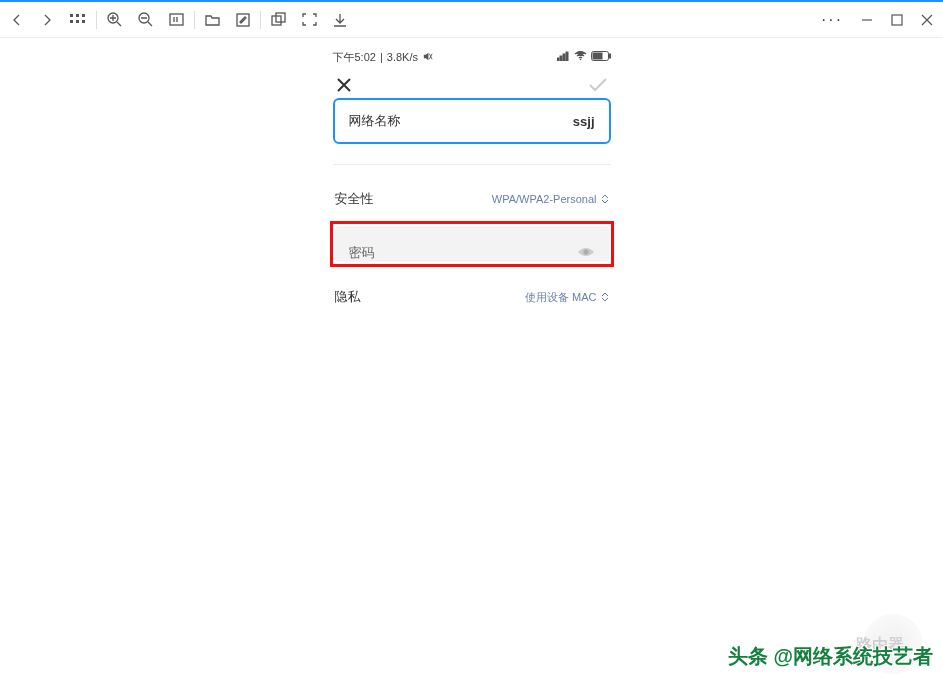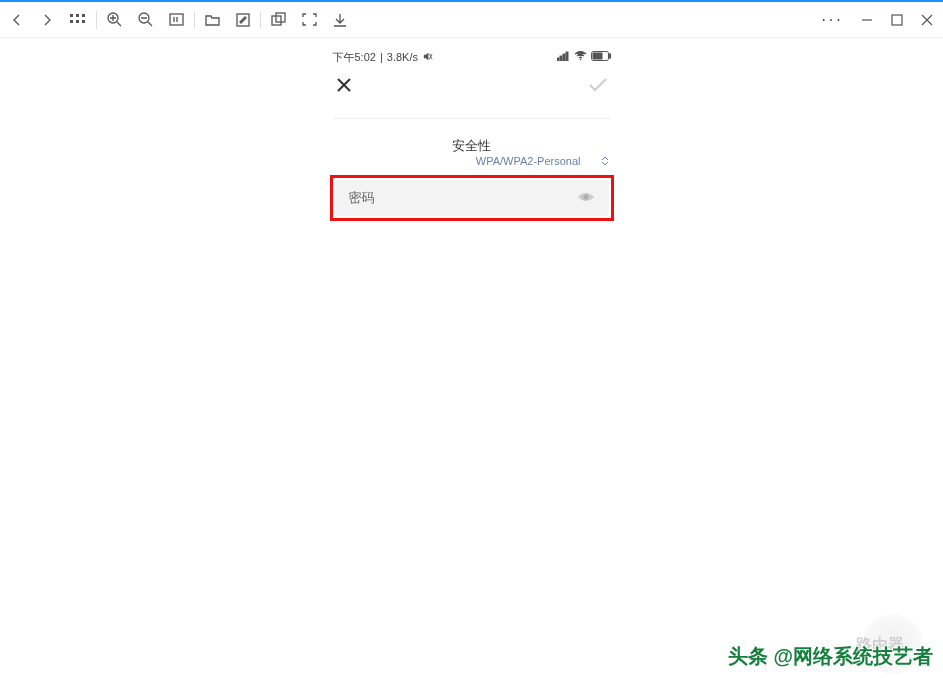--- a/index.html
+++ b/index.html
@@ -89,37 +89,36 @@
   .field-box .lbl { font-size: 13px; color: #333; }
   .field-box .val { margin-left: auto; font-size: 13px; color: #333; font-weight: 600; }
 
   .hr { height: 1px; background: #eee; margin: 20px 0 18px 0; }
 
   .row {
     display: flex;
     align-items: center;
     height: 32px;
     padding: 0 2px;
-    flex-direction: column;
   }
   .row .rlbl { font-size: 13px; color: #333; }
-  .row .rval { margin-left: auto; font-size: 11px; color: #6a7fa8; display: flex; align-items: center; gap: 20px; }
+  .row .rval { margin-left: auto; font-size: 11px; color: #6a7fa8; display: flex; align-items: center; gap: 4px; }
   .row .rval svg { stroke: #6a7fa8; fill: none; }
 
   .pwd-wrap {
     border: 3px solid #e11;
     padding: 2px;
     margin: 6px -3px 14px -3px;
   }
   .pwd-field {
     background: #f3f3f3;
     border-radius: 4px;
     height: 36px;
     display: flex;
-    align-items: center;
+    align-items: flex-end;
     padding: 0 14px;
   }
   .pwd-field .plabel { font-size: 13px; color: #666; }
   .pwd-field .eye { margin-left: auto; }
   .pwd-field .eye svg { stroke: #bbb; fill: #bbb; }
 
   
   .watermark {
     position: absolute;
     right: 10px;
@@ -304,20 +303,24 @@
         </svg>
     </span>
     <span class="check-icon">
       <svg width="22" height="18">
           <path d="M3 9l5 5L19 3"></path>
         </svg>
     </span>
   </div>
 
 
+  <div class="field-box">
+    <span class="lbl">网络名称</span>
+    <span class="val">ssjj</span>
+  </div>
 
   <div class="hr"></div>
 
   <div class="row">
     <span class="rlbl">安全性</span>
     <span class="rval">
       <span>WPA/WPA2-Personal</span>
       <svg width="8" height="10">
           <path d="M1 4l3-3 3 3M1 6l3 3 3-3"></path>
         </svg>
@@ -329,20 +332,29 @@
       <span class="plabel">密码</span>
       <span class="eye">
         <svg width="18" height="12" viewBox="0 0 18 12">
             <path d="M1 6 Q9 -2 17 6 Q9 14 1 6z" fill="#ccc" stroke="none"></path>
             <circle cx="9" cy="6" r="2.5" fill="#aaa"></circle>
           </svg>
       </span>
     </div>
   </div>
 
+  <div class="row">
+    <span class="rlbl">隐私</span>
+    <span class="rval">
+      <span>使用设备 MAC</span>
+      <svg width="8" height="10">
+          <path d="M1 4l3-3 3 3M1 6l3 3 3-3"></path>
+        </svg>
+    </span>
+  </div>
 
 </div>
 
 <div class="watermark">
   <div class="wm-logo"></div>
   <div class="wm-logo-txt">路由器</div>
   <span class="wm-label">头条 @网络系统技艺者</span>
 </div>
 
 </body></html>

